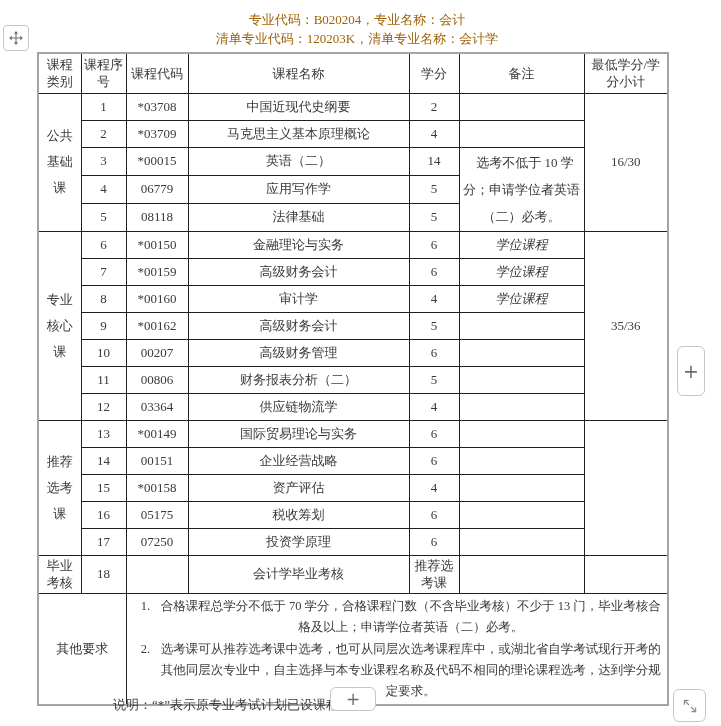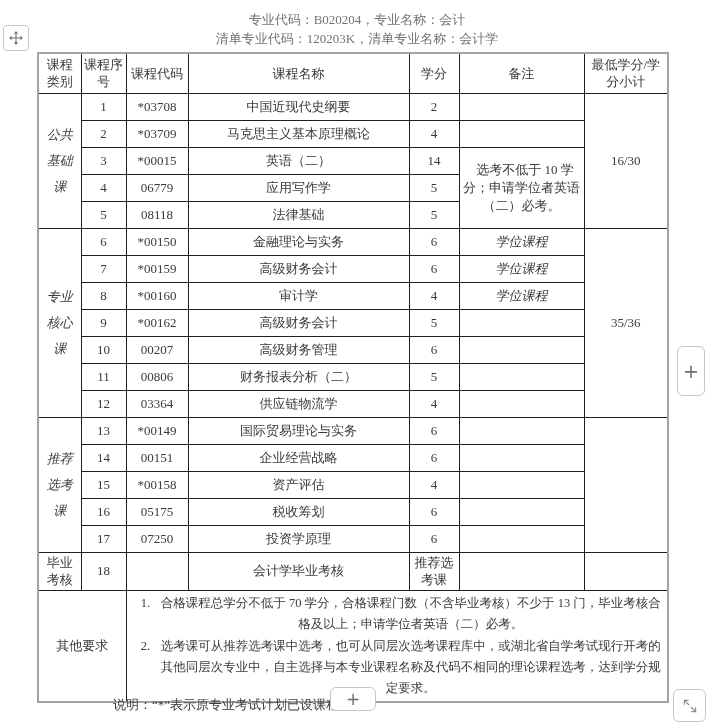--- a/index.html
+++ b/index.html
@@ -1,40 +1,40 @@
 <!DOCTYPE html>
 <html><head>
 <meta charset="utf-8">
 <style>
   html,body { margin:0; padding:0; background:#fff; }
   .page { position:relative; width:721px; height:726px; background:#ffffff; overflow:hidden;
           font-family:"Liberation Serif","DejaVu Serif",serif; color:#3a3a3a; }
 
   .doc-header { position:absolute; left:37px; top:10px; width:640px; text-align:center;
-                font-size:13px; line-height:19px; color:#737373; }
+                font-size:13px; line-height:19px; color:#a16207; }
 
   table.plan { position:absolute; left:37px; top:52px; width:630px;
                border-collapse:collapse; table-layout:fixed;
                border:2px solid #a3a3a3; }
   table.plan td { border:1px solid #1f1f1f; font-size:13px; color:#3a3a3a;
                   text-align:center; vertical-align:middle; padding:1px 2px;
                   box-sizing:border-box; overflow:hidden; }
   tr.rh { height:40px; }
   tr.r  { height:27px; }
   tr.rg { height:38px; }
   tr.ro { height:92px; }
 
   td.hdr  { padding:0 7px; line-height:17px; word-break:break-all; }
-  td.cat  { padding:0 13px; line-height:26px; word-break:break-all;font-style:italic; }
+  td.cat  { padding:0 13px; line-height:26px; word-break:break-all; }
   td.cat2 { padding:0 6px;  line-height:17px; word-break:break-all; }
   td.name { text-align:left; padding-left:10px; }
   td.num  { font-size:12px; }
   td.minc { font-size:12px; word-break:break-all; }
   td.degree { font-size:12px;font-style:italic; }
-  td.notewrap { font-size:12px; text-align:left; padding:2px 7px; line-height:18px; text-indent:7px;margin-top:36px; }
+  td.notewrap { font-size:12px; text-align:left; padding:2px 7px; line-height:27px; text-indent:7px;margin-top:36px; }
   td.credwrap { font-size:13px; line-height:17px; padding:0 10px; word-break:break-all; }
   td.otherlabel { }
   td.othercontent { text-align:left; padding:4px 9px 4px 6px; }
   .req-item { display:flex; line-height:21px; font-size:12.5px; margin:1px 0; }
   .req-num  { flex:none; width:28px; padding-left:6px; box-sizing:border-box; }
   .req-text { flex:1; }
 
   .btn { position:absolute; background:#ffffff; border:1px solid #c6c6c6; border-radius:5px;
          display:flex; align-items:center; justify-content:center; color:#6e6e6e;
          box-sizing:border-box; font-family:"DejaVu Sans","Liberation Sans",sans-serif;

